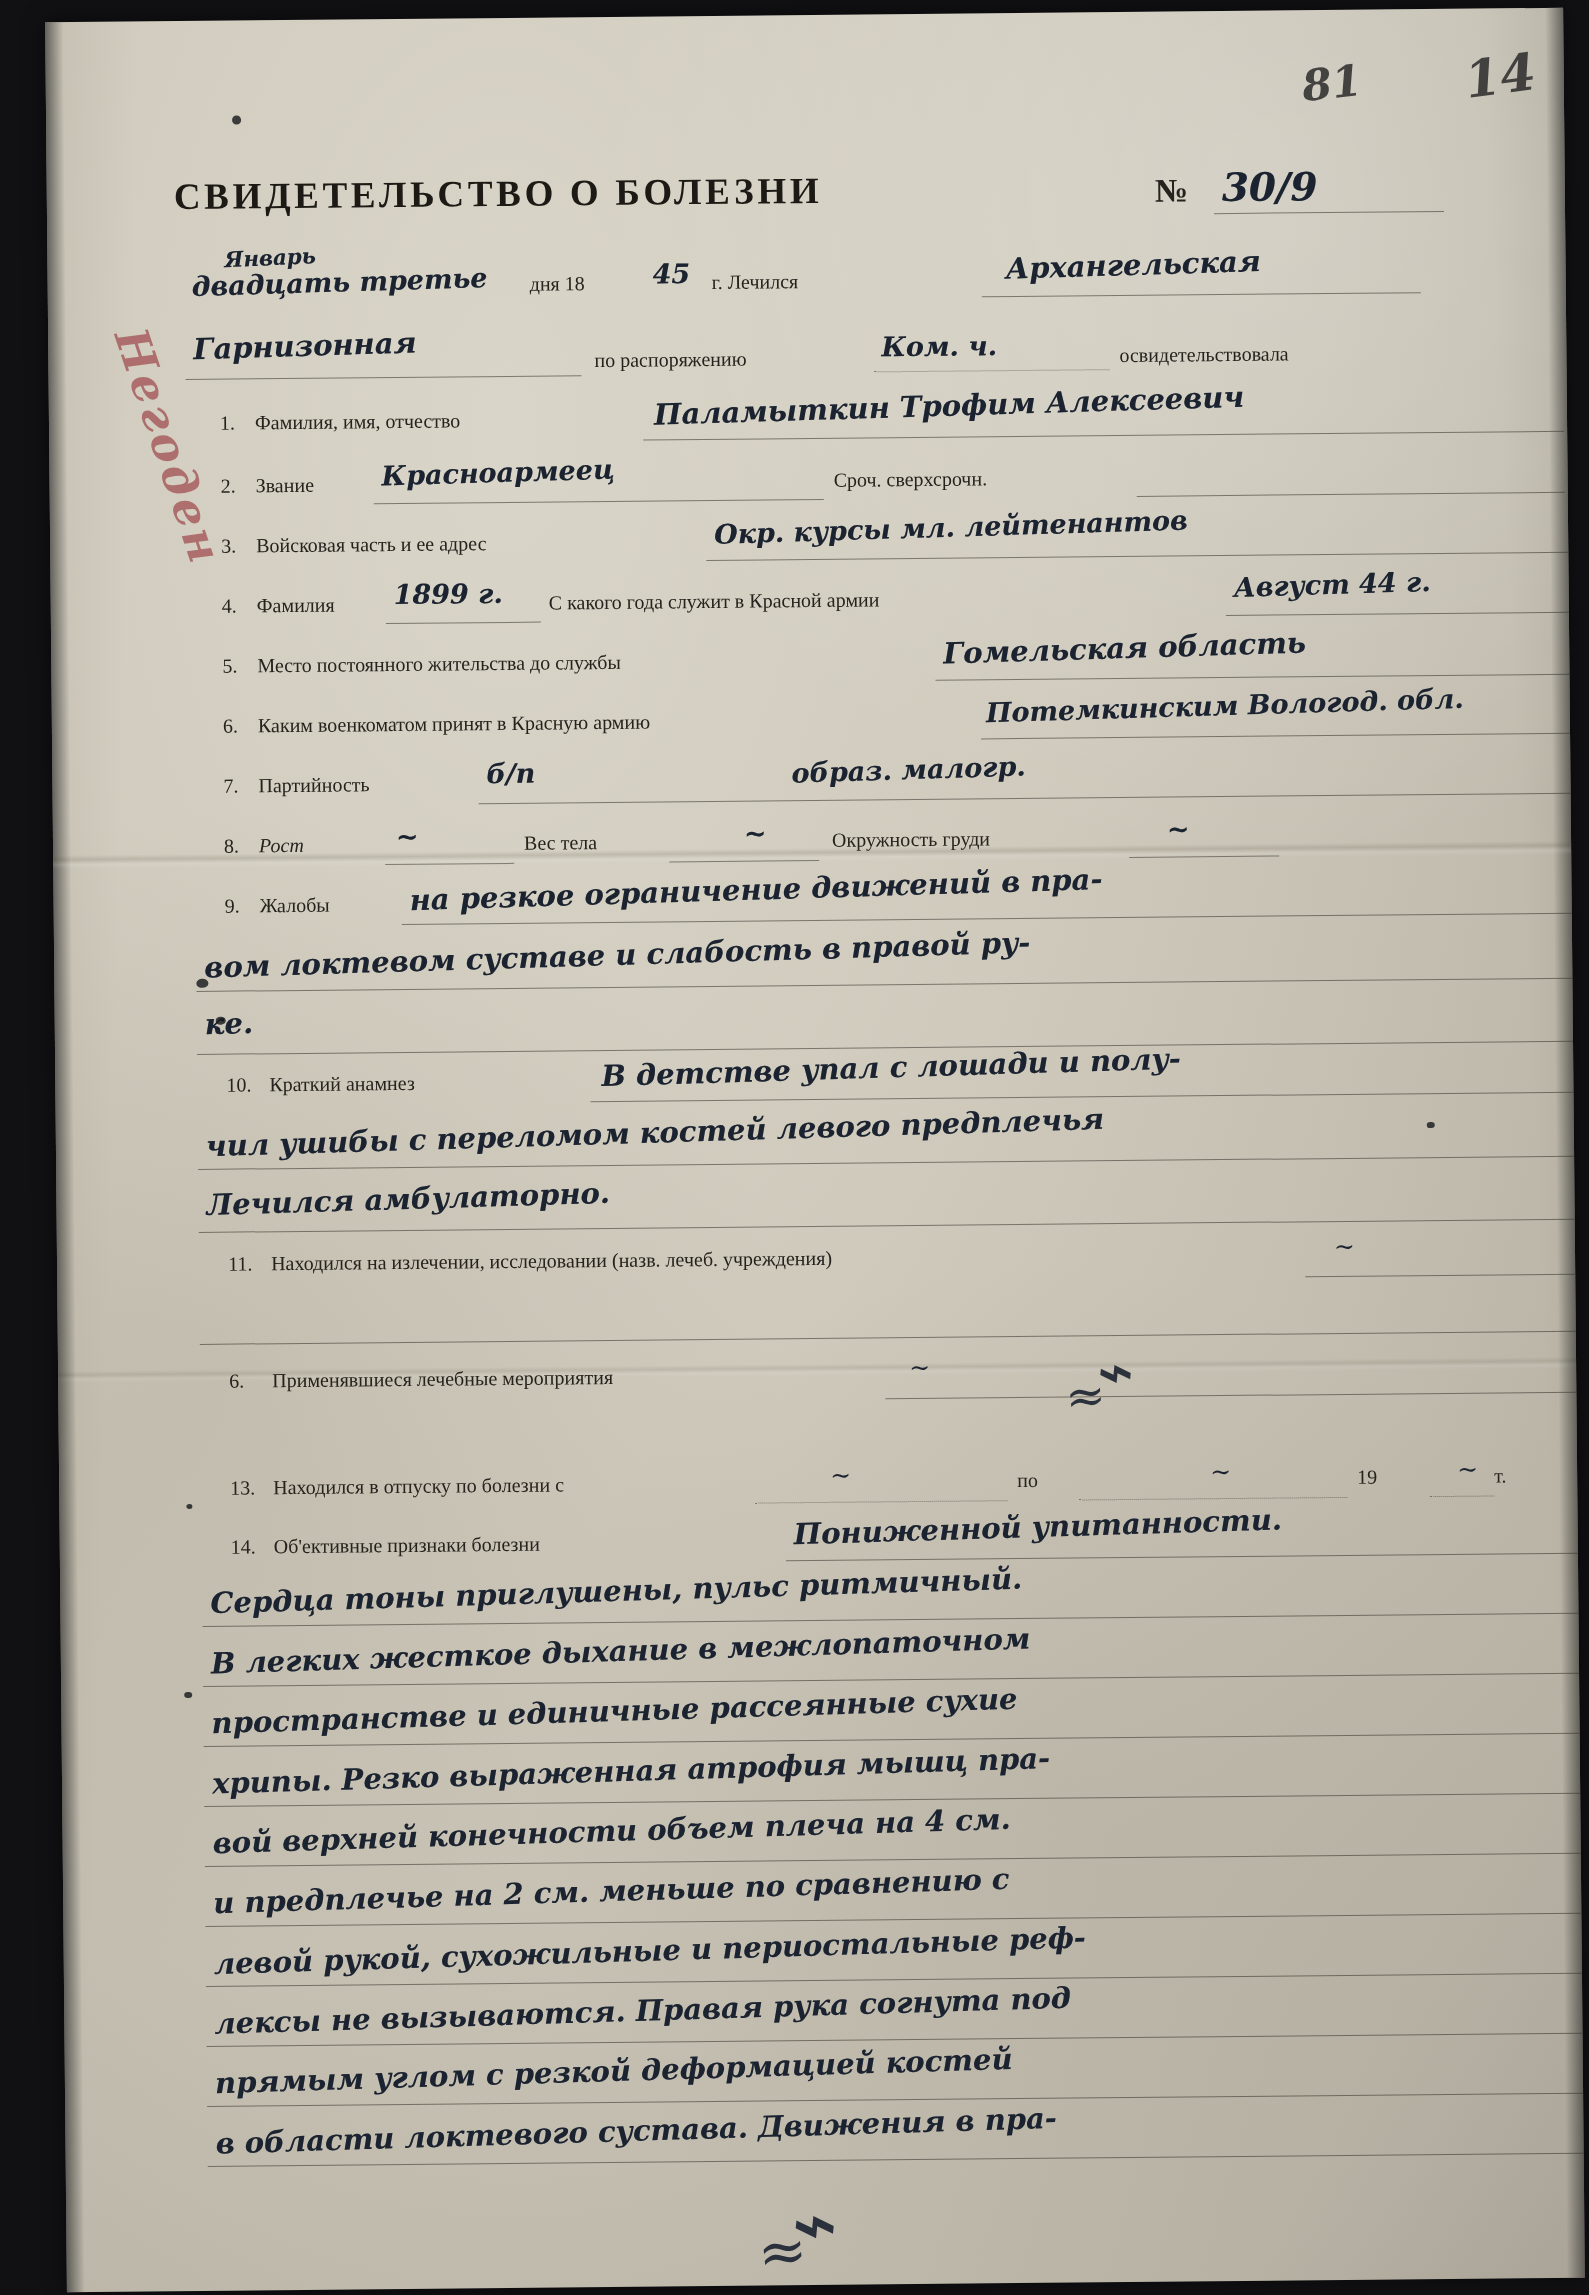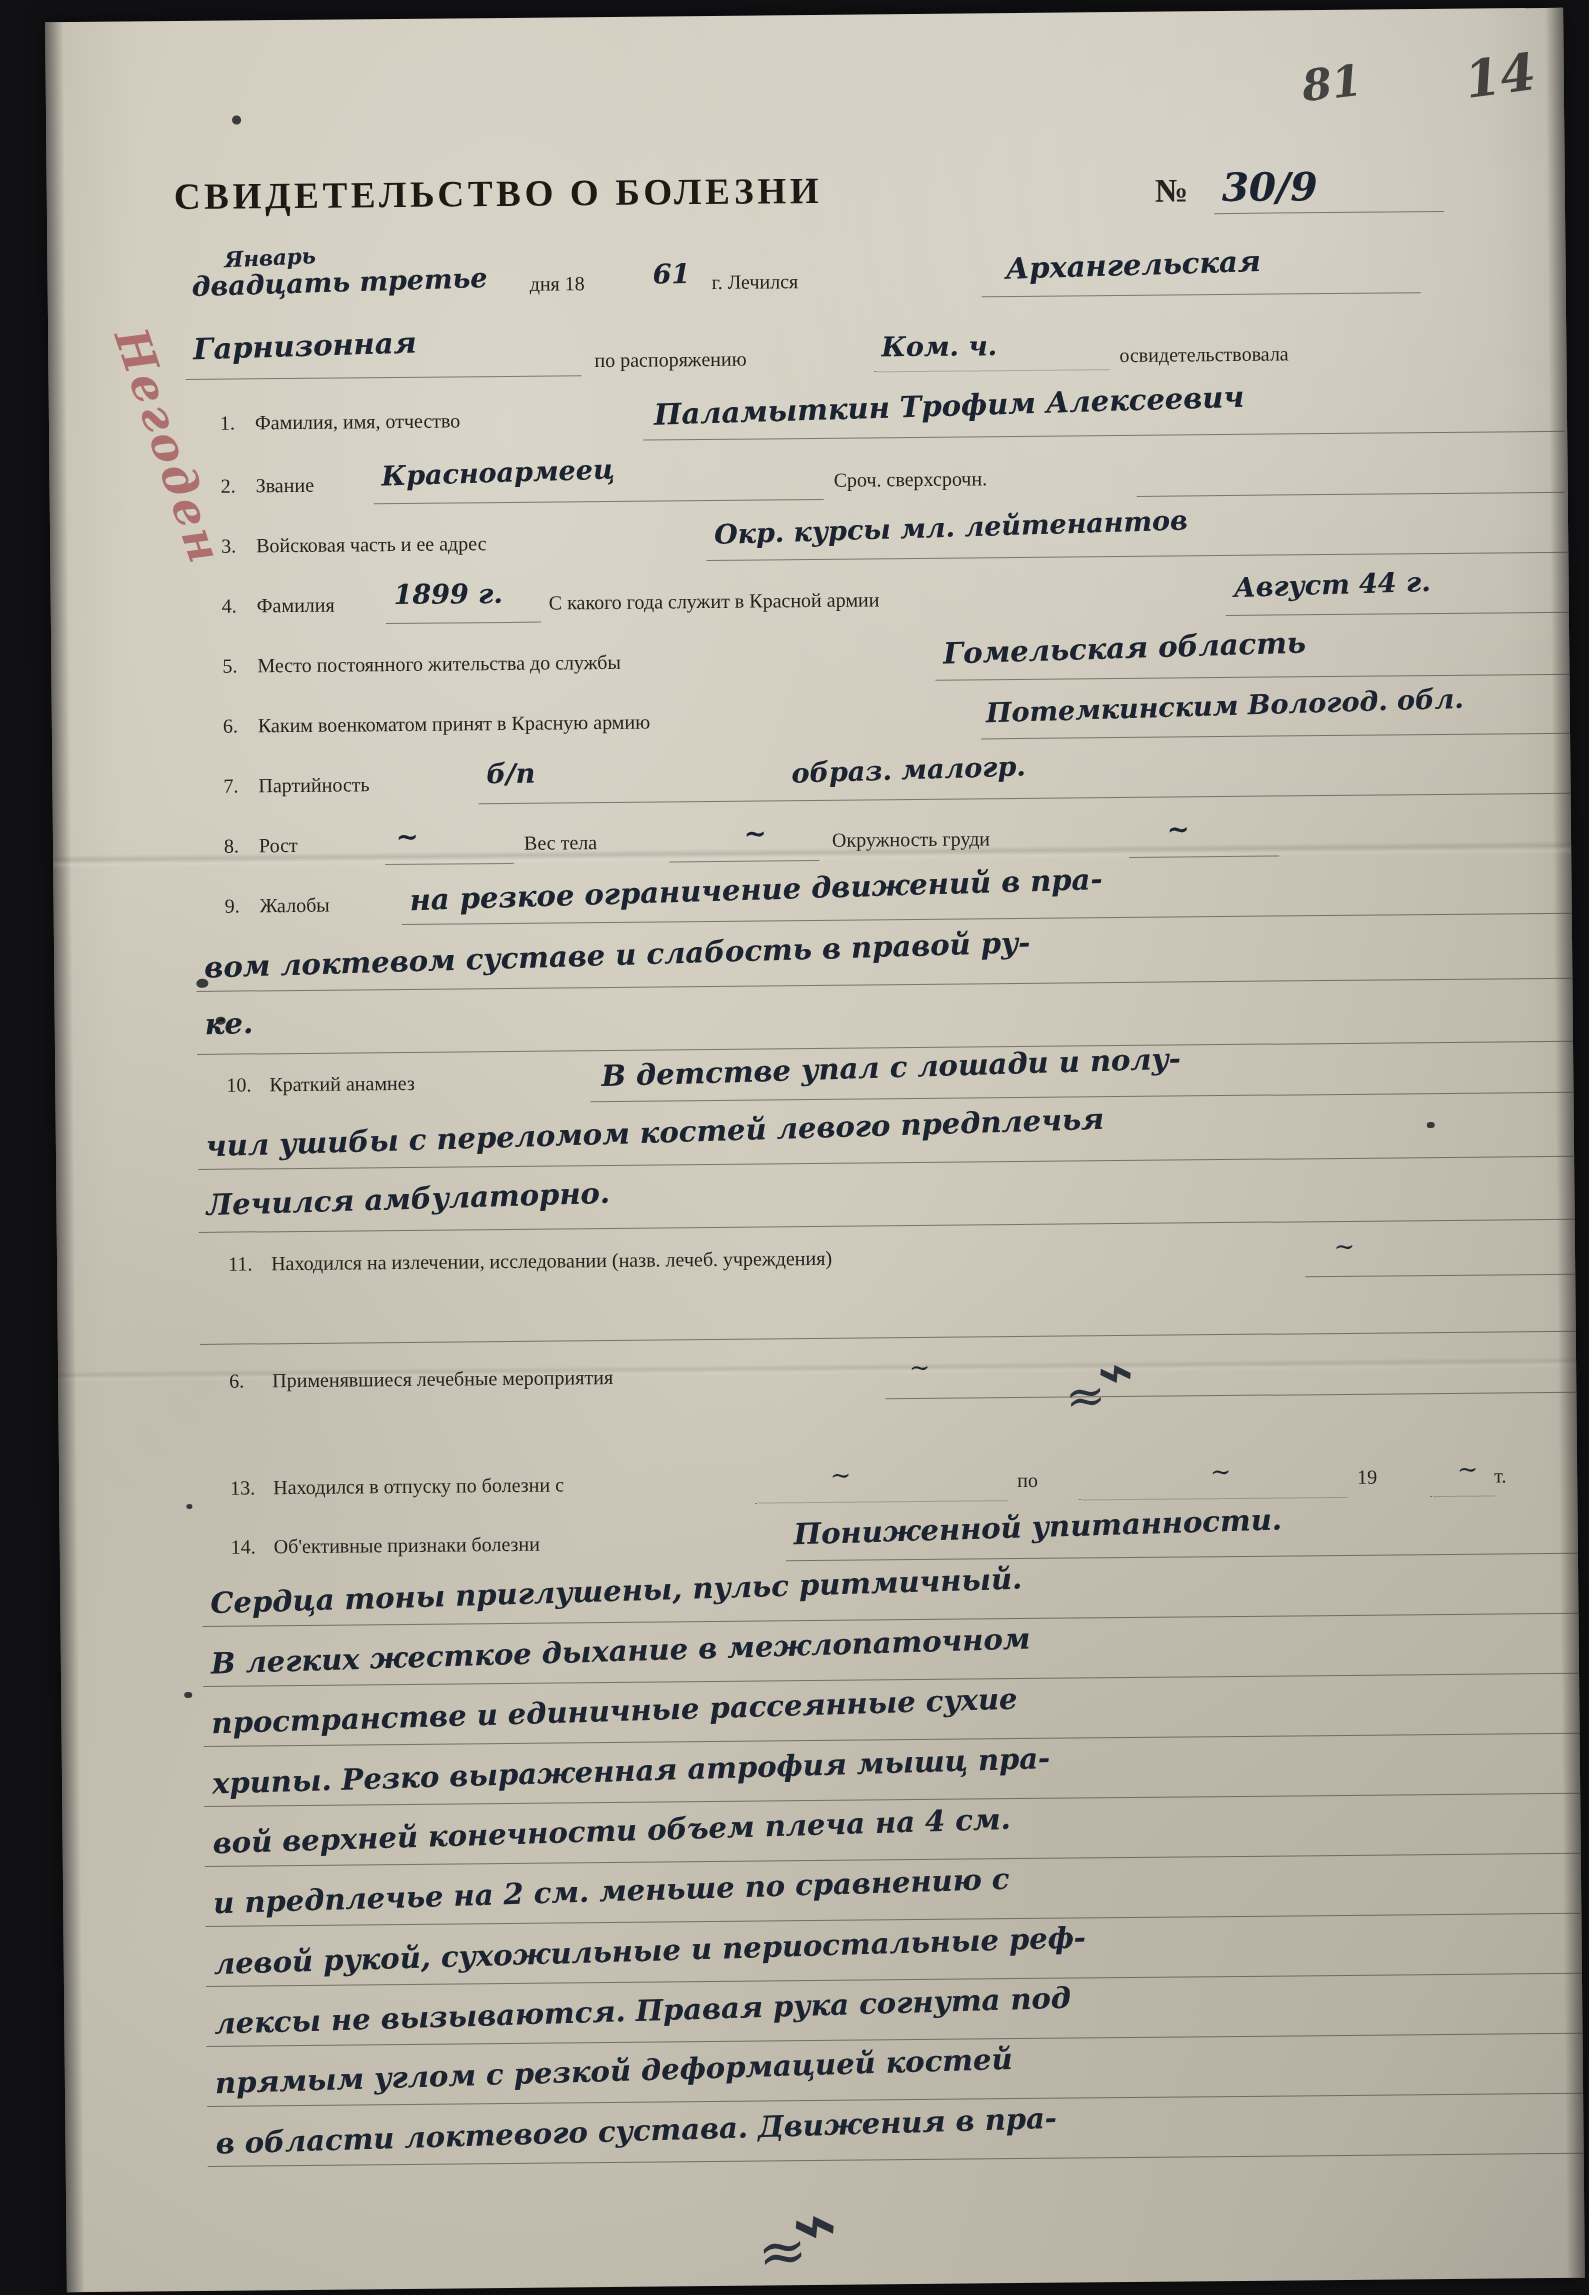--- a/index.html
+++ b/index.html
@@ -185,21 +185,21 @@
       <div class="redmark" style="left:107px; top:300px;">Негоден</div>
 
       <div class="printed title" style="left:127px; top:154px;">СВИДЕТЕЛЬСТВО О БОЛЕЗНИ</div>
       <div class="printed title-no" style="left:1108px; top:161px;">№</div>
       <div class="hand sz-c" style="left:1175px; top:153px; font-size:39px;">30/9</div>
       <div class="rule" style="left:1167px; top:202px; width:230px;"></div>
 
       <div class="hand sz-sm skew2" style="left:177px; top:225px;">Январь</div>
       <div class="hand sz-b skew" style="left:144px; top:247px;">двадцать третье</div>
       <div class="printed line-label" style="left:482px; top:255px;">дня 18</div>
-      <div class="hand sz-b" style="left:605px; top:242px;">61</div>
+      <div class="hand sz-b" style="left:605px; top:242px;">45</div>
       <div class="printed line-label" style="left:664px; top:255px;">г. Лечился</div>
       <div class="hand sz-c skew" style="left:958px; top:236px;">Архангельская</div>
       <div class="rule" style="left:934px; top:283px; width:439px;"></div>
 
       <div class="hand sz-c skew" style="left:145px; top:309px;">Гарнизонная</div>
       <div class="rule" style="left:137px; top:358px; width:396px;"></div>
       <div class="printed line-label" style="left:546px; top:332px;">по распоряжению</div>
       <div class="hand sz-b" style="left:833px; top:317px;">Ком. ч.</div>
       <div class="rule dotted" style="left:825px; top:357px; width:236px;"></div>
       <div class="printed line-label" style="left:1071px; top:332px;">освидетельствовала</div>
@@ -239,21 +239,21 @@
       <div class="hand sz-b skew" style="left:934px; top:679px;">Потемкинским Вологод. обл.</div>
       <div class="rule" style="left:929px; top:725px; width:589px;"></div>
 
       <div class="printed line-label" style="left:171px; top:754px;">7.</div>
       <div class="printed line-label" style="left:206px; top:754px;">Партийность</div>
       <div class="hand sz-b" style="left:434px; top:740px;">б/п</div>
       <div class="hand sz-b skew" style="left:739px; top:740px;">образ. малогр.</div>
       <div class="rule" style="left:426px; top:785px; width:1092px;"></div>
 
       <div class="printed line-label" style="left:171px; top:814px;">8.</div>
-      <div class="printed line-label" style="left:206px; top:814px;">Рост</div>
+      <div class="printed line-label" style="left:206px; top:814px;font-style:italic;">Рост</div>
       <div class="hand sz-b" style="left:343px; top:802px;">~</div>
       <div class="rule" style="left:332px; top:845px; width:129px;"></div>
       <div class="printed line-label" style="left:471px; top:814px;">Вес тела</div>
       <div class="hand sz-b" style="left:691px; top:802px;">~</div>
       <div class="rule" style="left:616px; top:845px; width:150px;"></div>
       <div class="printed line-label" style="left:779px; top:814px;">Окружность груди</div>
       <div class="hand sz-b" style="left:1114px; top:802px;">~</div>
       <div class="rule" style="left:1076px; top:845px; width:150px;"></div>
 
       <div class="printed line-label" style="left:171px; top:874px;">9.</div>

